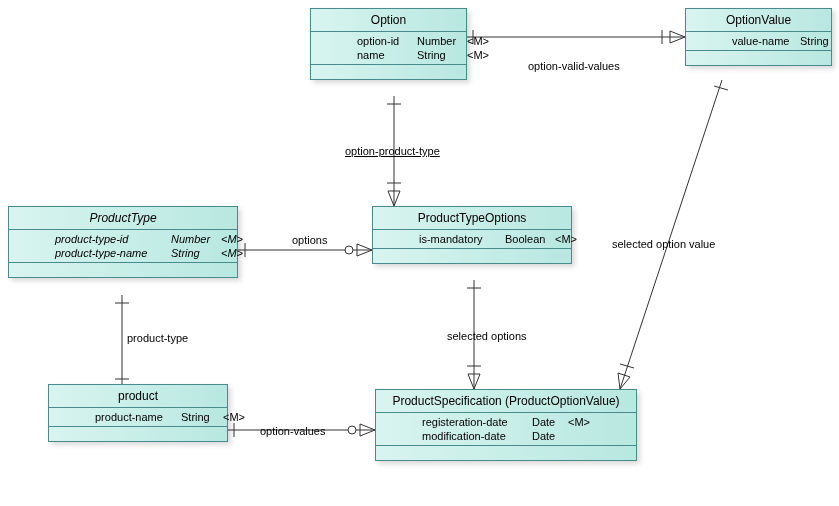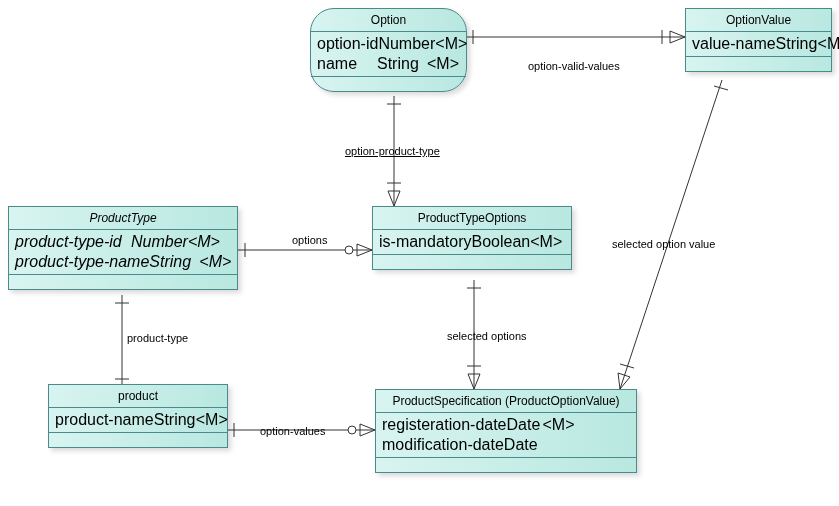--- a/index.html
+++ b/index.html
@@ -26,21 +26,22 @@
     font-size: 12px;
   }
   .entity-attrs {
     padding: 2px 0;
     border-bottom: 1px solid #4a8a8a;
     min-height: 14px;
   }
   .entity-row {
     display: flex;
     padding: 1px 6px;
-    font-size: 16px;
+    font-size: 11px;
+    margin-left: 40px;
   }
   .col-name { flex: 0 0 auto; min-width: 90px; }
   .col-type { flex: 0 0 auto; min-width: 50px; }
   .col-mand { flex: 0 0 auto; }
   .entity-foot {
     min-height: 14px;
   }
   .rel-label {
     position: absolute;
     font-size: 11px;
@@ -92,21 +93,21 @@
   <line x1="234" y1="423" x2="234" y2="437"></line>
   <polyline points="375,430 360,424 360,436 375,430"></polyline>
   <circle cx="352" cy="430" r="4" fill="#fff" stroke="#333"></circle>
 
   <line x1="722" y1="80" x2="620" y2="389"></line>
   <line x1="714" y1="86" x2="728" y2="90"></line>
   <polyline points="620,389 618,373 630,377 620,389"></polyline>
   <line x1="620" y1="364" x2="634" y2="368"></line>
 </svg>
 
-<div class="entity" style="left:310px; top:8px; width:155px;border-radius:24px;">
+<div class="entity" style="left:310px; top:8px; width:155px;">
   <div class="entity-title">Option</div>
   <div class="entity-attrs">
     <div class="entity-row">
       <span class="col-name" style="min-width:60px">option-id</span>
       <span class="col-type">Number</span>
       <span class="col-mand">&lt;M&gt;</span>
     </div>
     <div class="entity-row">
       <span class="col-name" style="min-width:60px">name</span>
       <span class="col-type">String</span>

